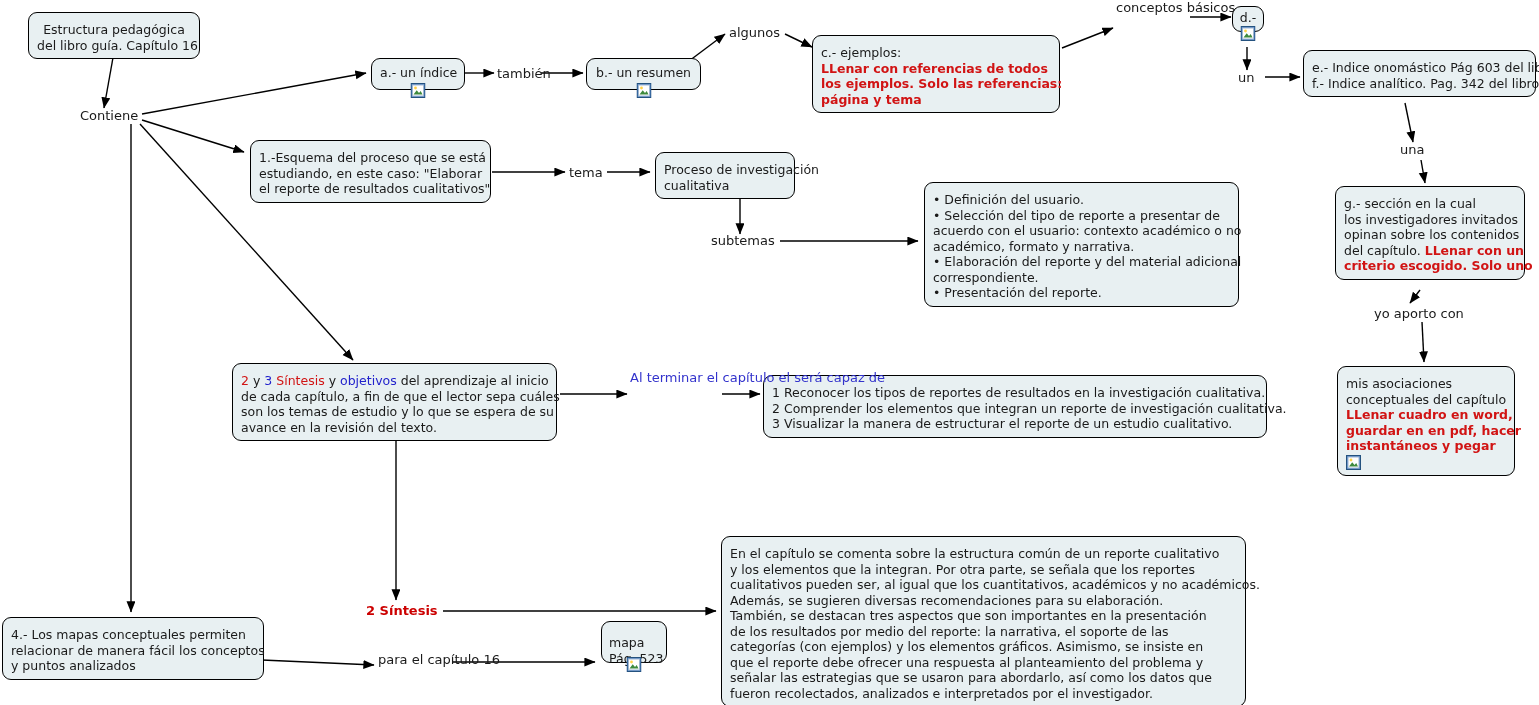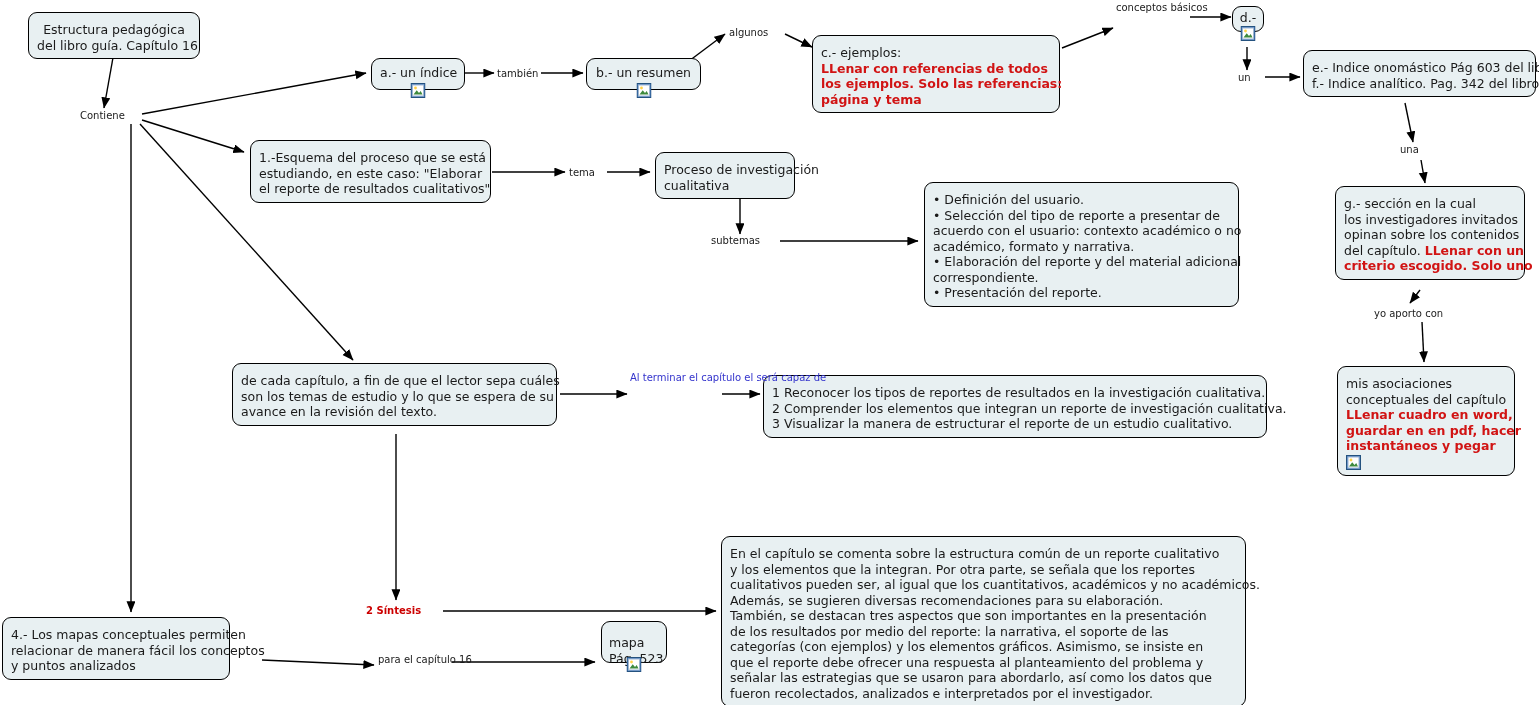--- a/index.html
+++ b/index.html
@@ -38,21 +38,21 @@
     line-height: 15.5px;
     padding: 9px 8px 5px 8px;
     z-index: 5;
   }
   .node.center { text-align: center; }
   .node .ln { display: block; white-space: nowrap; }
 
   
   .linklabel {
     position: absolute;
-    font-size: 10px;
+    font-size: 13px;
     line-height: 15px;
     color: #1a1a1a;
     background: transparent;
     z-index: 6;
     white-space: nowrap;
   }
   .linklabel.center { text-align: center; }
   .linklabel.red  { color: #cc0000; }
   .linklabel.blue { color: #3333cc; }
 
@@ -240,32 +240,33 @@
       <svg class="picicon" viewBox="0 0 15 15" xmlns="http://www.w3.org/2000/svg">
         <rect x="0.5" y="0.5" width="14" height="14" fill="#4a7fc1" stroke="#24527f"></rect>
         <rect x="2" y="2" width="11" height="11" fill="#ffffff" stroke="#9fb6d0"></rect>
         <circle cx="5" cy="5" r="1.4" fill="#ffd24a"></circle>
         <path d="M3 11.5 L6.2 7.2 L8.5 10 L10.2 8 L12 11.5 Z" fill="#3e8a3e"></path>
       </svg>
     </span>
   </div>
 
   <div class="node" style="left:232px; top:363px; width:325px;">
+    <span class="ln"><span class="redn">2</span><span class="blk"> y </span><span class="blu">3</span><span class="redn">  Síntesis</span><span class="blk"> y </span><span class="blu">objetivos</span><span class="blk"> del aprendizaje al inicio</span></span>
     <span class="ln">de cada capítulo, a fin de que el lector sepa cuáles</span>
     <span class="ln">son los temas de estudio y lo que se espera de su</span>
     <span class="ln">avance en la revisión del texto.</span>
   </div>
 
   <div class="node" style="left:763px; top:375px; width:504px;">
     <span class="ln">1 Reconocer los tipos de reportes de resultados en la investigación cualitativa.</span>
     <span class="ln">2 Comprender los elementos que integran un reporte de investigación cualitativa.</span>
     <span class="ln">3 Visualizar la manera de estructurar el reporte de un estudio cualitativo.</span>
   </div>
 
-  <div class="node" style="left:2px; top:617px; width:228px;">
+  <div class="node" style="left:2px; top:617px; width:262px;">
     <span class="ln">4.- Los mapas conceptuales permiten</span>
     <span class="ln">relacionar de manera fácil los conceptos</span>
     <span class="ln">y puntos analizados</span>
   </div>
 
   <div class="node" style="left:601px; top:621px; width:66px; height:42px; padding:13px 7px;">
     <span class="ln">mapa</span>
     <span class="ln">Pág. 523</span>
     <span class="iconwrap" style="bottom:-10px;">
       <svg class="picicon" viewBox="0 0 15 15" xmlns="http://www.w3.org/2000/svg">

